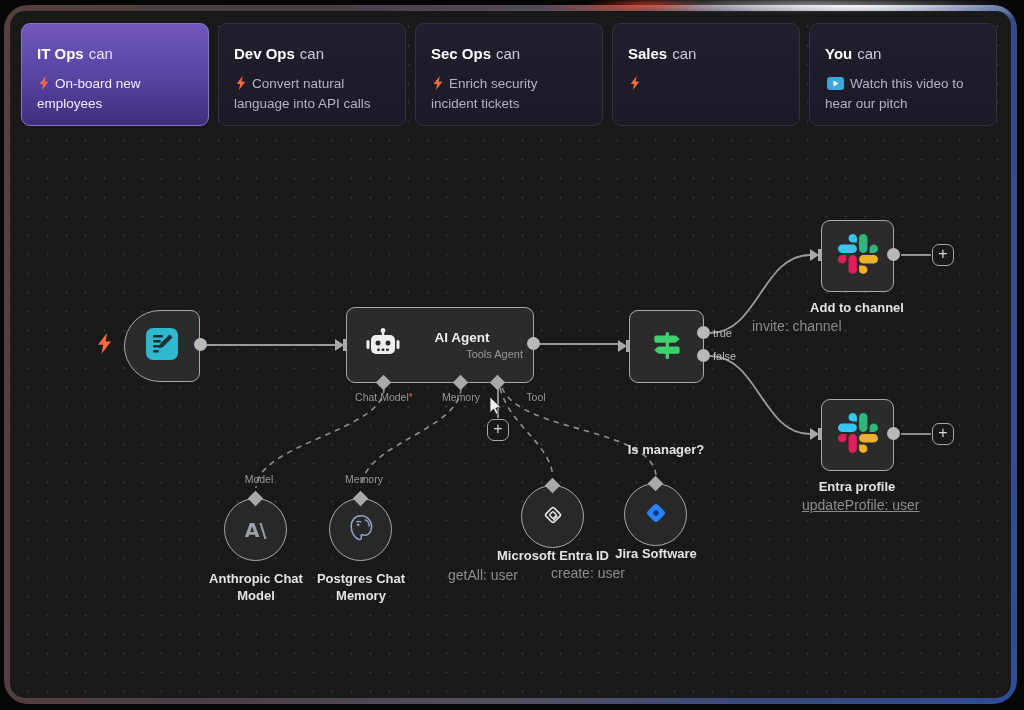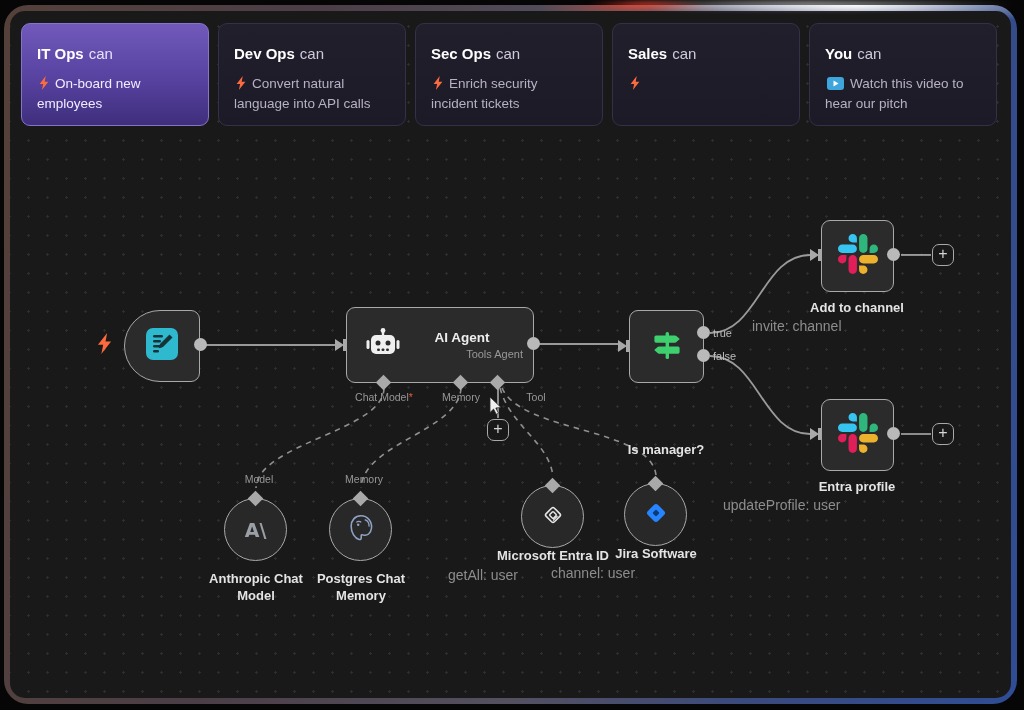--- a/index.html
+++ b/index.html
@@ -250,21 +250,21 @@
           <path d="M25.8 77.6c0 7.1-5.8 12.9-12.9 12.9S0 84.7 0 77.6s5.8-12.9 12.9-12.9h12.9v12.9zM32.3 77.6c0-7.1 5.8-12.9 12.9-12.9s12.9 5.8 12.9 12.9v32.3c0 7.1-5.8 12.9-12.9 12.9s-12.9-5.8-12.9-12.9V77.6z" fill="#E01E5A"></path>
           <path d="M45.2 25.8c-7.1 0-12.9-5.8-12.9-12.9S38.1 0 45.2 0s12.9 5.8 12.9 12.9v12.9H45.2zM45.2 32.3c7.1 0 12.9 5.8 12.9 12.9s-5.8 12.9-12.9 12.9H12.9C5.8 58.1 0 52.3 0 45.2s5.8-12.9 12.9-12.9h32.3z" fill="#36C5F0"></path>
           <path d="M97 45.2c0-7.1 5.8-12.9 12.9-12.9s12.9 5.8 12.9 12.9-5.8 12.9-12.9 12.9H97V45.2zM90.5 45.2c0 7.1-5.8 12.9-12.9 12.9s-12.9-5.8-12.9-12.9V12.9C64.7 5.8 70.5 0 77.6 0s12.9 5.8 12.9 12.9v32.3z" fill="#2EB67D"></path>
           <path d="M77.6 97c7.1 0 12.9 5.8 12.9 12.9s-5.8 12.9-12.9 12.9-12.9-5.8-12.9-12.9V97h12.9zM77.6 90.5c-7.1 0-12.9-5.8-12.9-12.9s5.8-12.9 12.9-12.9h32.3c7.1 0 12.9 5.8 12.9 12.9s-5.8 12.9-12.9 12.9H77.6z" fill="#ECB22E"></path>
         </svg>
       </span>
     </div>
     <div class="outdot" style="left:877px;top:416px;"></div>
     <div class="plusbtn" style="left:922px;top:412px;">+</div>
     <div class="node-label" style="left:847px;top:468px;">Entra profile</div>
-    <div class="node-sub" style="left:818px;top:486px;">updateProfile: user</div>
+    <div class="node-sub" style="left:897px;top:486px;text-decoration:underline;">updateProfile: user</div>
 
     <div class="port-label" style="left:249px;top:462px;">Model</div>
     <div class="diamond" style="left:240px;top:482px;"></div>
     <div class="circle-node" style="left:214px;top:487px;">
       <span style="font-family:'DejaVu Sans',sans-serif;font-size:19px;font-weight:700;color:#9aa0a6;">A\</span>
     </div>
     <div class="node-label" style="left:246px;top:560px;">
       <div>Anthropic Chat</div>
       <div>Model</div>
     </div>
@@ -302,21 +302,21 @@
     <div class="diamond" style="left:640px;top:467px;"></div>
     <div class="circle-node" style="left:614px;top:472px;">
       <span>
         <svg width="28" height="28" viewBox="0 0 28 28">
           <rect x="6.8" y="6.8" width="14.4" height="14.4" rx="3" transform="rotate(45 14 14)" fill="#2684FF"></rect>
           <rect x="11.4" y="11.4" width="5.2" height="5.2" rx="1.2" transform="rotate(45 14 14)" fill="#0b3a78"></rect>
         </svg>
       </span>
     </div>
     <div class="node-label" style="left:646px;top:535px;">Jira Software</div>
-    <div class="node-sub" style="left:646px;top:554px;">channel: user</div>
+    <div class="node-sub" style="left:646px;top:554px;">create: user</div>
 
     <span class="cursor" style="left:479px;top:386px;">
       <svg width="15" height="18" viewBox="0 0 15 18">
         <path d="M1 0 L12 10.5 L6.8 11 L9.5 16.2 L7.2 17.3 L4.6 12.1 L1 15.5 Z" fill="#efefef" stroke="#2a2a2a" stroke-width="0.8"></path>
       </svg>
     </span>
 
   </div>
 </div>
 

